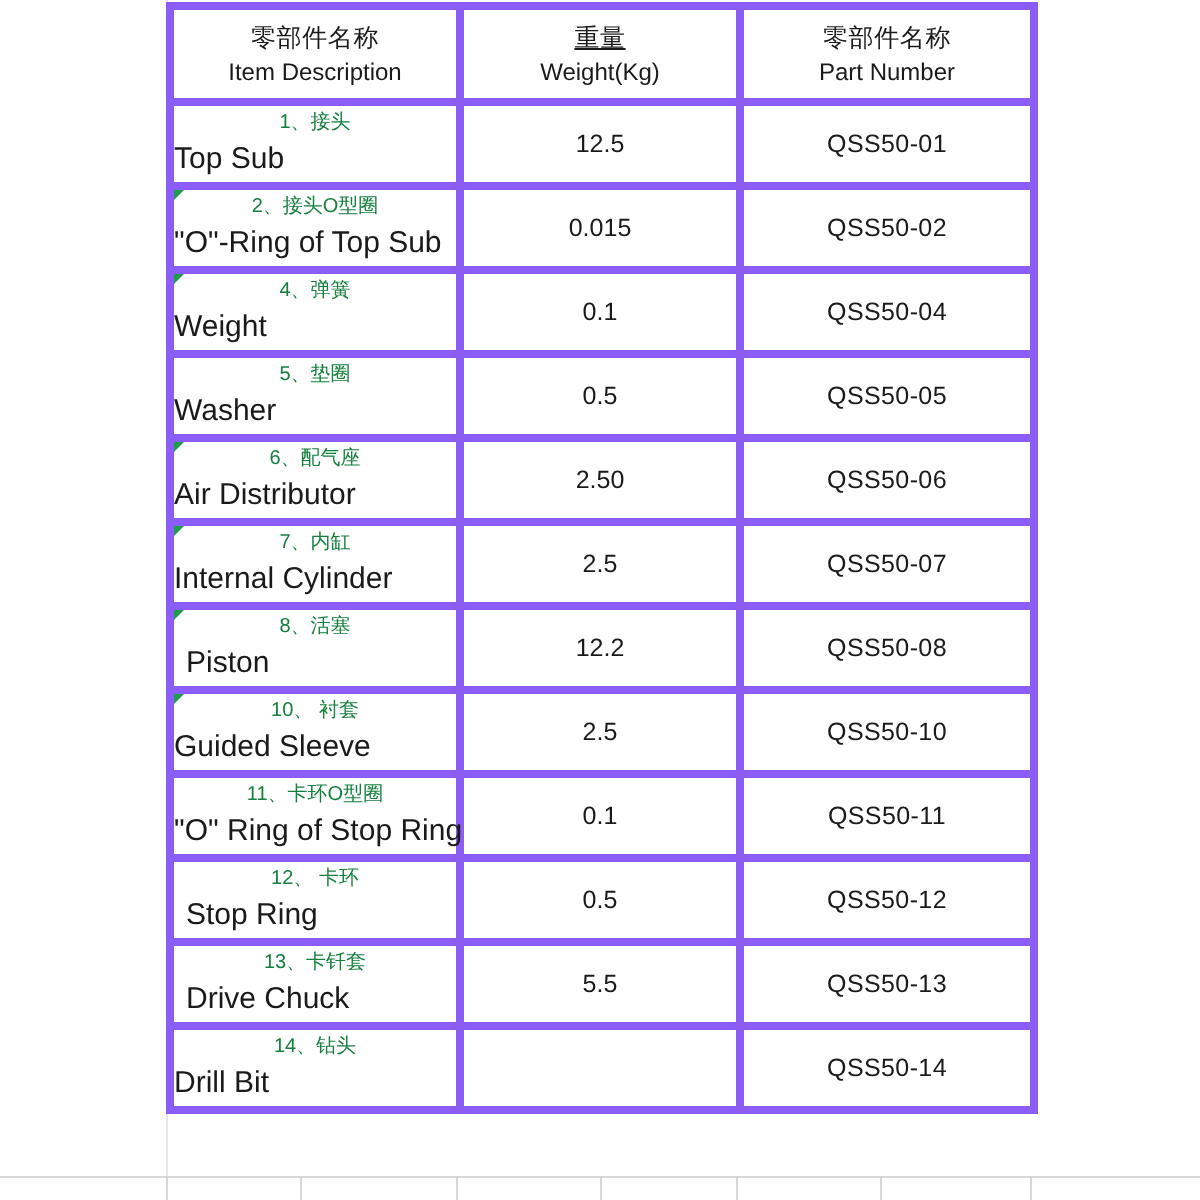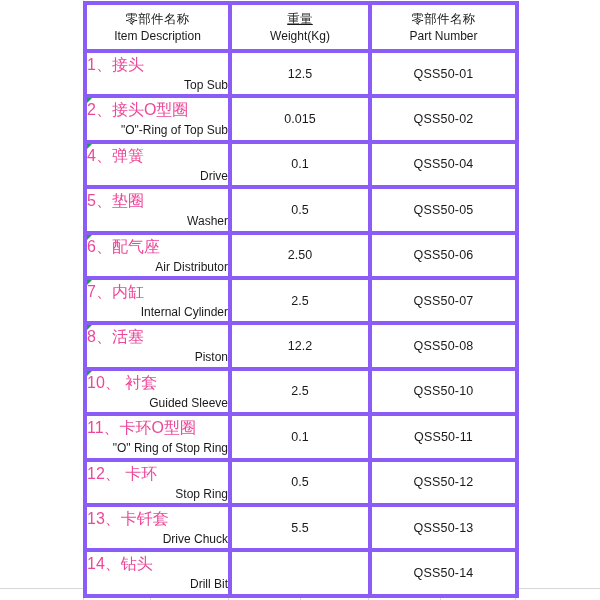--- a/index.html
+++ b/index.html
@@ -85,32 +85,32 @@
   }
 
   
   td.desc {
     position: relative;
     text-align: left;
     padding: 2px 0 2px 4px;
   }
   .desc-cn {
     display: block;
-    font-size: 16px;
-    color: #ec4899;
+    font-size: 10px;
+    color: #15803d;
     line-height: 1.5;
     white-space: nowrap;
+    text-align: center;
   }
   .desc-en {
     display: block;
-    font-size: 12px;
+    font-size: 15px;
     color: #1a1a1a;
     line-height: 1.45;
     white-space: nowrap;
-    text-align: right;
   }
   .indent .desc-en { padding-left: 6px; }
 
   
   .err-flag {
     position: absolute;
     left: 0;
     top: 0;
     width: 0;
     height: 0;
@@ -178,21 +178,21 @@
             <span class="desc-cn">2、接头O型圈</span>
             <span class="desc-en">"O"-Ring of Top Sub</span>
           </td>
           <td class="weight">0.015</td>
           <td class="part">QSS50-02</td>
         </tr>
         <tr>
           <td class="desc">
             <span class="err-flag"></span>
             <span class="desc-cn">4、弹簧</span>
-            <span class="desc-en">Drive</span>
+            <span class="desc-en">Weight</span>
           </td>
           <td class="weight">0.1</td>
           <td class="part">QSS50-04</td>
         </tr>
         <tr>
           <td class="desc">
             <span class="desc-cn">5、垫圈</span>
             <span class="desc-en">Washer</span>
           </td>
           <td class="weight">0.5</td>

